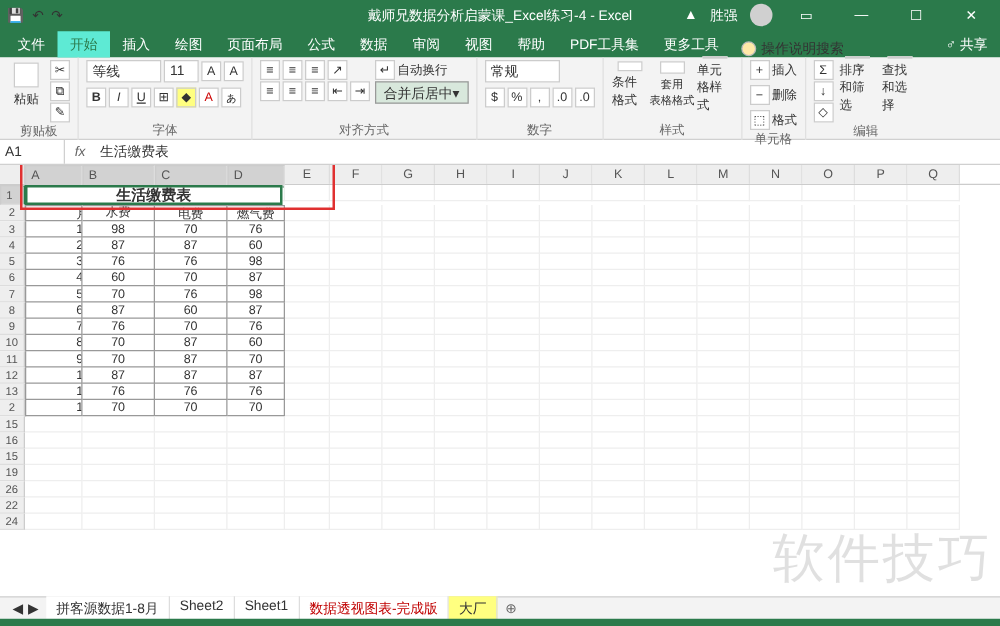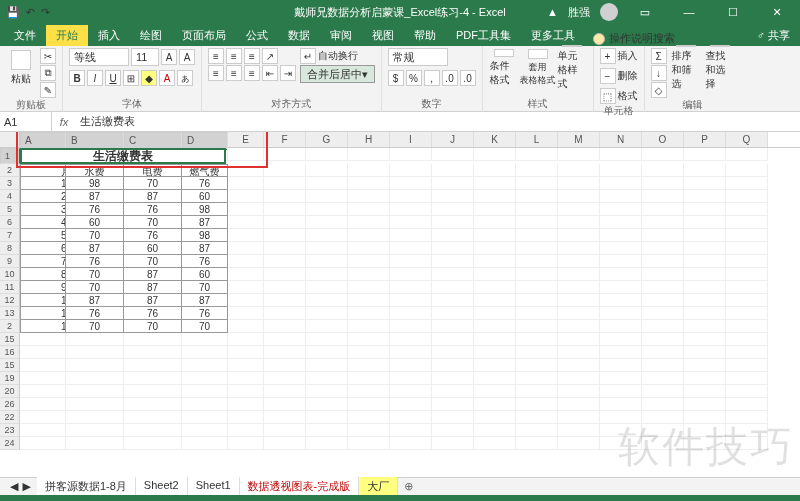--- a/index.html
+++ b/index.html
@@ -7,21 +7,21 @@
 .titlebar{height:24px;background:#2b7a4b;display:flex;align-items:center;color:#fff;padding:0 6px;font-size:11px;}
 .titlebar .qat{display:flex;gap:6px;align-items:center;}
 .titlebar .title{position:absolute;left:50%;transform:translateX(-50%);color:#fff;font-size:11px;}
 .titlebar .right{margin-left:auto;display:flex;gap:10px;align-items:center;color:#fff;}
 .titlebar .right span{color:#fff;}
 .warn{color:#f5c518;}
 .avatar{width:18px;height:18px;border-radius:50%;background:#d0d0d0;display:inline-block;}
 .winbtn{width:34px;text-align:center;}
 .tabs{height:22px;background:#2b7a4b;display:flex;align-items:flex-end;padding-left:4px;}
 .tab{padding:3px 10px;color:#fff;font-size:11px;cursor:pointer;}
-.tab.active{background:#fde047;color:#2b7a4b;}
+.tab.active{background:#5eead4;color:#2b7a4b;}
 .share{margin-left:auto;padding:3px 10px;color:#fff;}
 .ribbon{height:66px;background:#f3f3f3;border-bottom:1px solid #d0d0d0;display:flex;}
 .group{border-right:1px solid #e0e0e0;padding:2px 6px 0 6px;display:flex;flex-direction:column;justify-content:space-between;height:66px;}
 .group .body{display:flex;gap:4px;align-items:flex-start;flex:1;}
 .group .label{text-align:center;font-size:10px;color:#666;padding-bottom:1px;}
 .bigbtn{width:30px;height:40px;border:1px solid transparent;display:flex;flex-direction:column;align-items:center;justify-content:center;gap:2px;}
 .bigbtn .ic{width:20px;height:20px;background:#fff;border:1px solid #ccc;}
 .stack{display:flex;flex-direction:column;gap:1px;}
 .row{display:flex;gap:2px;align-items:center;}
 .sel{border:1px solid #ccc;background:#fff;height:18px;padding:0 4px;display:flex;align-items:center;font-size:11px;}
@@ -285,21 +285,21 @@
         <div class="cell " style="width: 42px;"></div>
         <div class="cell " style="width: 42px;"></div>
         <div class="cell " style="width: 42px;"></div>
         <div class="cell " style="width: 42px;"></div>
         <div class="cell " style="width: 42px;"></div>
         <div class="cell " style="width: 42px;"></div>
       </div>
       <div class="rw">
         <div class="rh">2</div>
         <div class="cell bd bdl bdt" style="width: 46px;">月份</div>
-        <div class="cell bd bdt" style="width: 58px;">水费</div>
+        <div class="cell bd bdt" style="width: 58px; font-family: Liberation Mono, monospace;">水费</div>
         <div class="cell bd bdt" style="width: 58px;">电费</div>
         <div class="cell bd bdt" style="width: 46px;">燃气费</div>
         <div class="cell " style="width: 36px;"></div>
         <div class="cell " style="width: 42px;"></div>
         <div class="cell " style="width: 42px;"></div>
         <div class="cell " style="width: 42px;"></div>
         <div class="cell " style="width: 42px;"></div>
         <div class="cell " style="width: 42px;"></div>
         <div class="cell " style="width: 42px;"></div>
         <div class="cell " style="width: 42px;"></div>
@@ -623,40 +623,20 @@
         <div class="cell " style="width: 42px;"></div>
         <div class="cell " style="width: 42px;"></div>
         <div class="cell " style="width: 42px;"></div>
         <div class="cell " style="width: 42px;"></div>
         <div class="cell " style="width: 42px;"></div>
         <div class="cell " style="width: 42px;"></div>
         <div class="cell " style="width: 42px;"></div>
         <div class="cell " style="width: 42px;"></div>
       </div>
       <div class="rw">
-        <div class="rh">20</div>
-        <div class="cell " style="width: 46px;"></div>
-        <div class="cell " style="width: 58px;"></div>
-        <div class="cell " style="width: 58px;"></div>
-        <div class="cell " style="width: 46px;"></div>
-        <div class="cell " style="width: 36px;"></div>
-        <div class="cell " style="width: 42px;"></div>
-        <div class="cell " style="width: 42px;"></div>
-        <div class="cell " style="width: 42px;"></div>
-        <div class="cell " style="width: 42px;"></div>
-        <div class="cell " style="width: 42px;"></div>
-        <div class="cell " style="width: 42px;"></div>
-        <div class="cell " style="width: 42px;"></div>
-        <div class="cell " style="width: 42px;"></div>
-        <div class="cell " style="width: 42px;"></div>
-        <div class="cell " style="width: 42px;"></div>
-        <div class="cell " style="width: 42px;"></div>
-        <div class="cell " style="width: 42px;"></div>
-      </div>
-      <div class="rw">
         <div class="rh">26</div>
         <div class="cell " style="width: 46px;"></div>
         <div class="cell " style="width: 58px;"></div>
         <div class="cell " style="width: 58px;"></div>
         <div class="cell " style="width: 46px;"></div>
         <div class="cell " style="width: 36px;"></div>
         <div class="cell " style="width: 42px;"></div>
         <div class="cell " style="width: 42px;"></div>
         <div class="cell " style="width: 42px;"></div>
         <div class="cell " style="width: 42px;"></div>
@@ -664,40 +644,20 @@
         <div class="cell " style="width: 42px;"></div>
         <div class="cell " style="width: 42px;"></div>
         <div class="cell " style="width: 42px;"></div>
         <div class="cell " style="width: 42px;"></div>
         <div class="cell " style="width: 42px;"></div>
         <div class="cell " style="width: 42px;"></div>
         <div class="cell " style="width: 42px;"></div>
       </div>
       <div class="rw">
         <div class="rh">22</div>
-        <div class="cell " style="width: 46px;"></div>
-        <div class="cell " style="width: 58px;"></div>
-        <div class="cell " style="width: 58px;"></div>
-        <div class="cell " style="width: 46px;"></div>
-        <div class="cell " style="width: 36px;"></div>
-        <div class="cell " style="width: 42px;"></div>
-        <div class="cell " style="width: 42px;"></div>
-        <div class="cell " style="width: 42px;"></div>
-        <div class="cell " style="width: 42px;"></div>
-        <div class="cell " style="width: 42px;"></div>
-        <div class="cell " style="width: 42px;"></div>
-        <div class="cell " style="width: 42px;"></div>
-        <div class="cell " style="width: 42px;"></div>
-        <div class="cell " style="width: 42px;"></div>
-        <div class="cell " style="width: 42px;"></div>
-        <div class="cell " style="width: 42px;"></div>
-        <div class="cell " style="width: 42px;"></div>
-      </div>
-      <div class="rw">
-        <div class="rh">23</div>
         <div class="cell " style="width: 46px;"></div>
         <div class="cell " style="width: 58px;"></div>
         <div class="cell " style="width: 58px;"></div>
         <div class="cell " style="width: 46px;"></div>
         <div class="cell " style="width: 36px;"></div>
         <div class="cell " style="width: 42px;"></div>
         <div class="cell " style="width: 42px;"></div>
         <div class="cell " style="width: 42px;"></div>
         <div class="cell " style="width: 42px;"></div>
         <div class="cell " style="width: 42px;"></div>

